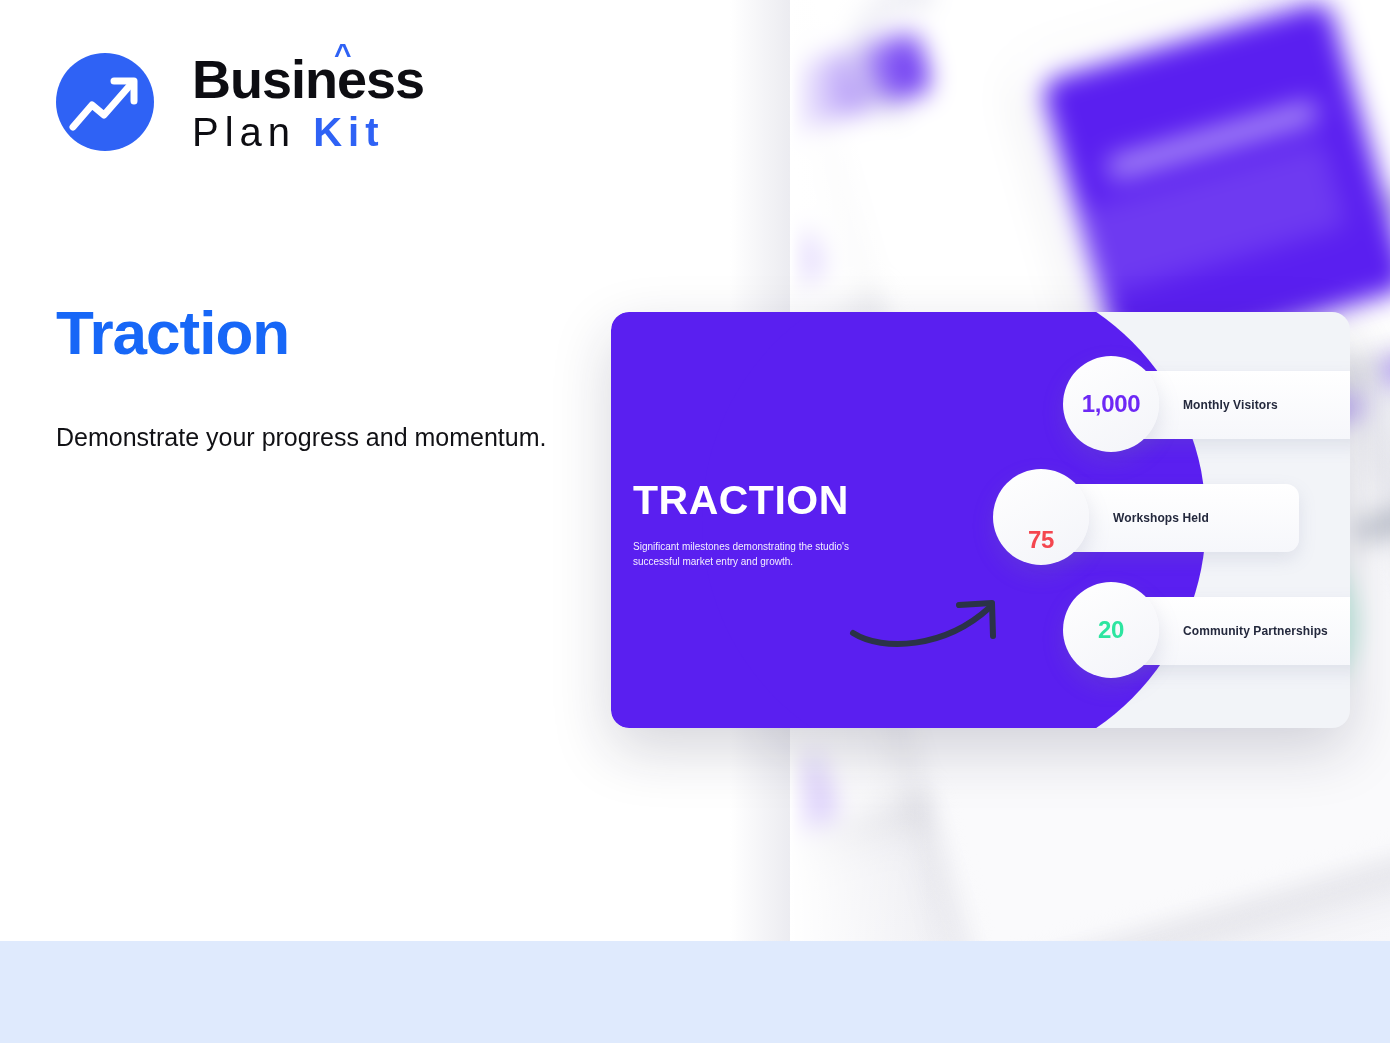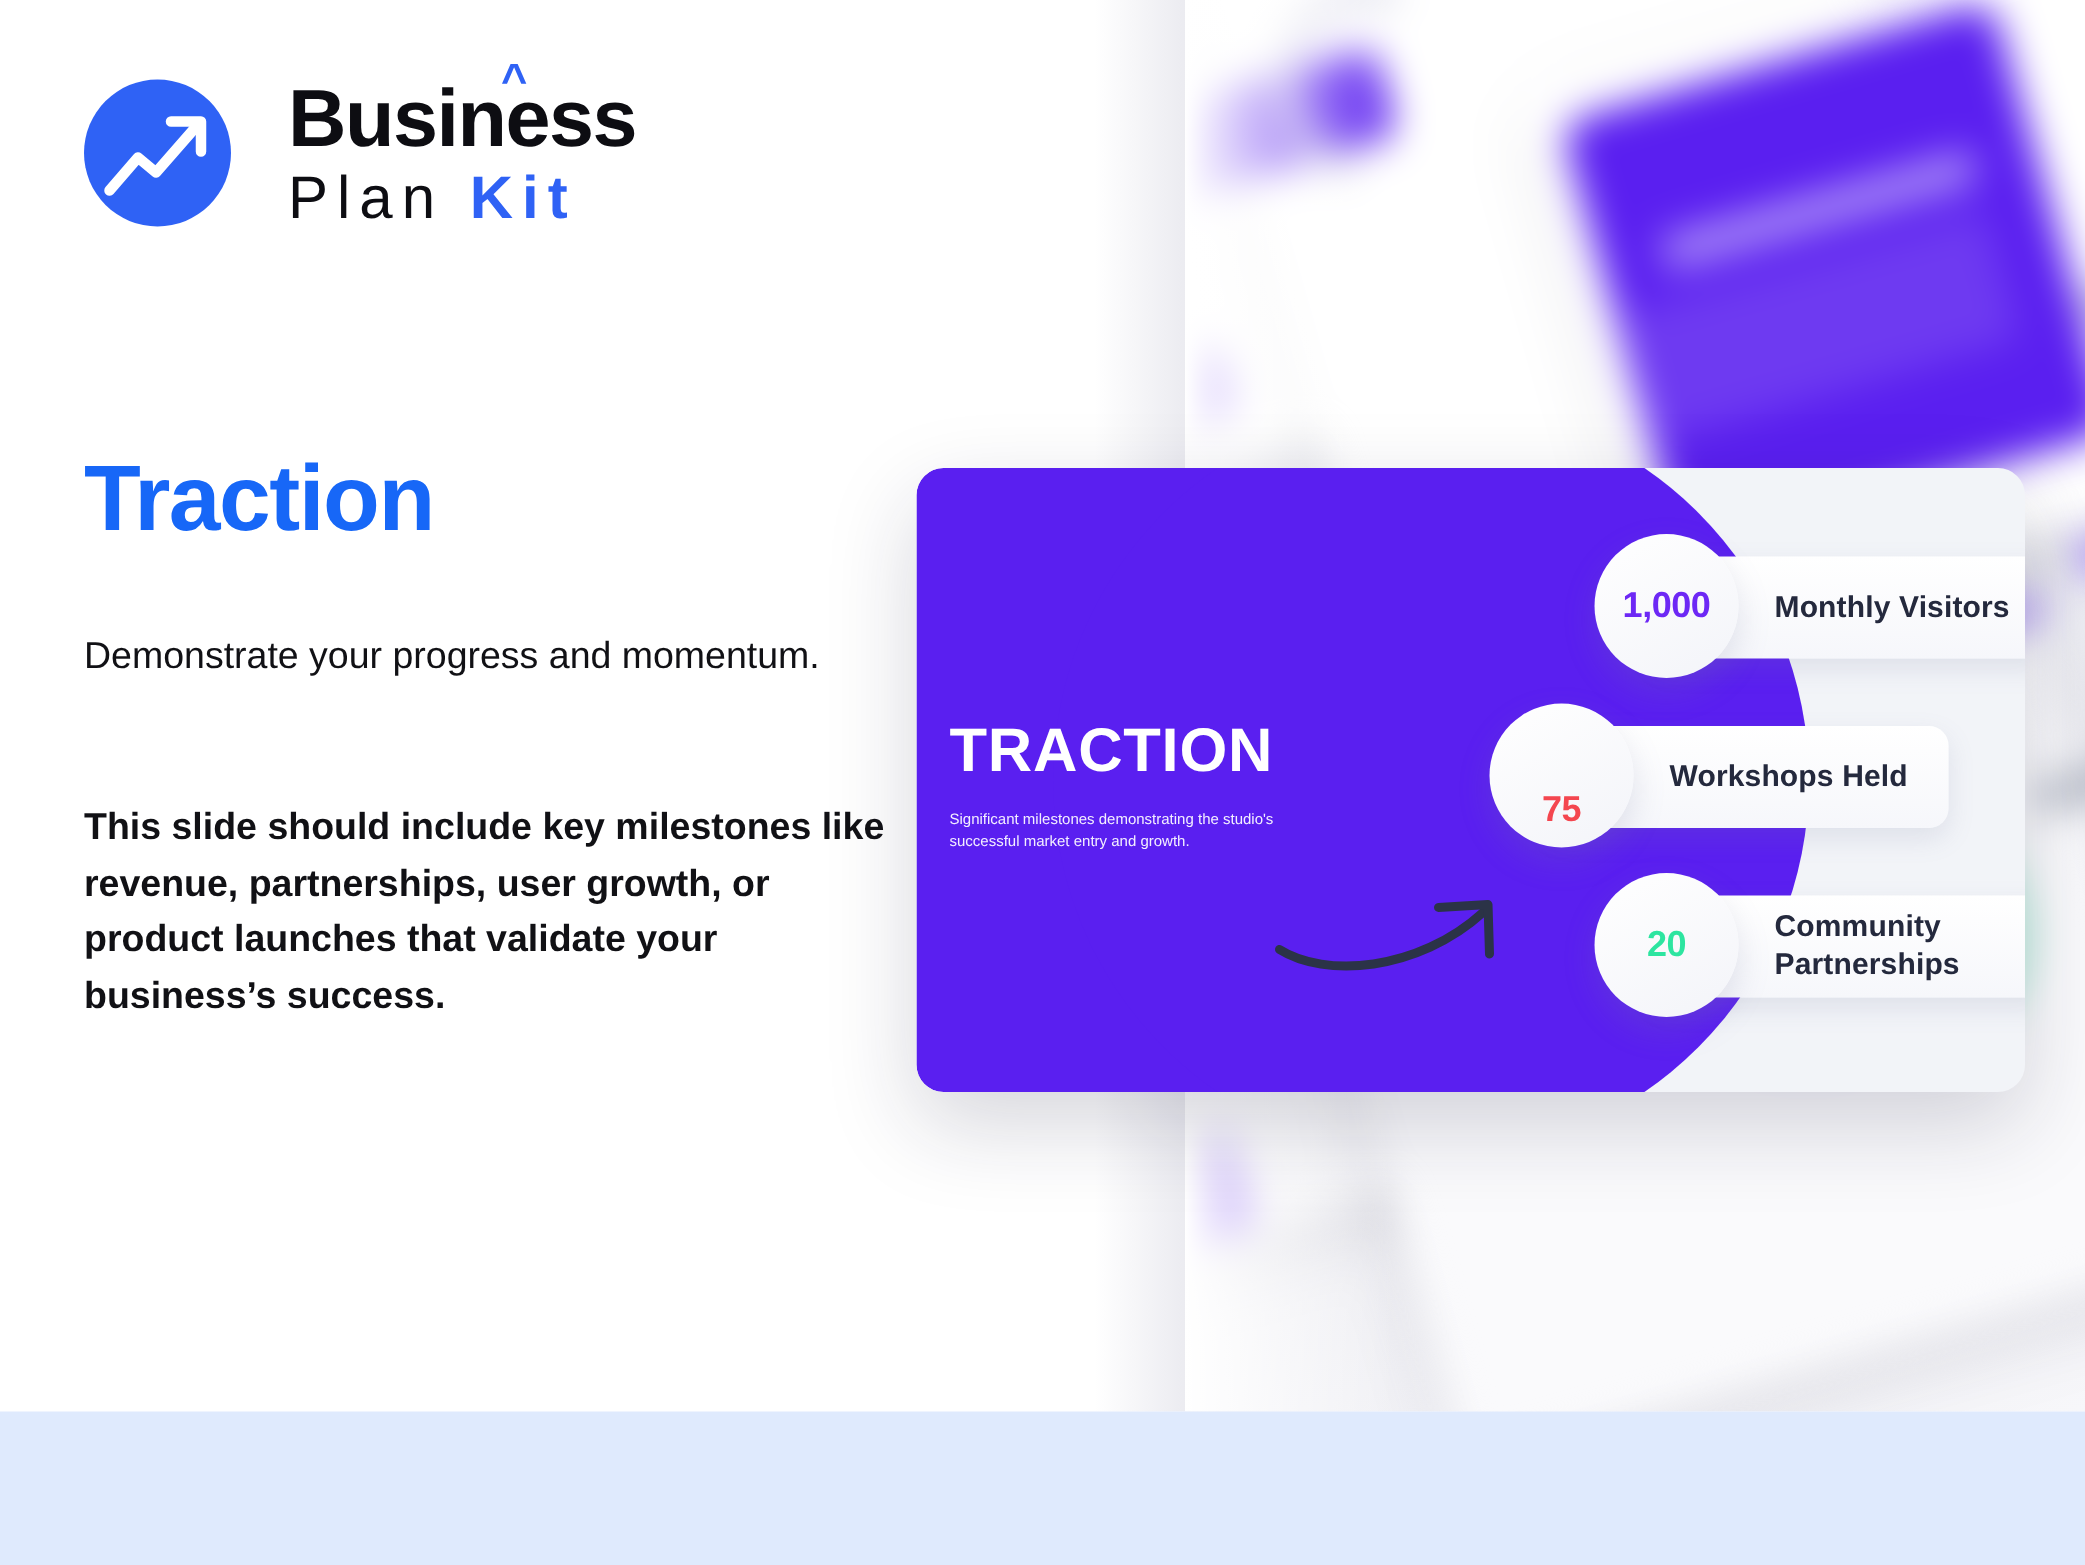--- a/index.html
+++ b/index.html
@@ -206,21 +206,21 @@
     background: linear-gradient(180deg, #ffffff 0%, #f6f7fb 100%);
     box-shadow: 0 7px 18px rgba(120,125,160,0.16);
     display: flex; align-items: center;
   }
   .r-a .stat-pill { width: 268px; }
   .r-b .stat-pill { width: 268px; }
   .r-c .stat-pill { width: 268px; }
 
   .stat-label {
     padding-left: 82px;
-    font-size: 20px;
+    font-size: 12px;
     font-weight: 700;
     color: #24293d;
     line-height: 1.25;
     letter-spacing: 0.1px;
   }
   .stat-circle {
     position: relative;
     width: 96px; height: 96px;
     border-radius: 50%;
     background: linear-gradient(150deg, #ffffff 0%, #f3f4f9 100%);
@@ -297,21 +297,20 @@
       </span>
       <span class="logo-line2">
         <span>Plan</span>
         <span class="logo-kit">Kit</span>
       </span>
     </div>
   </div>
 
   <h1 class="page-title">Traction</h1>
   <p class="lede">Demonstrate your progress and momentum.</p>
-  <p class="body-copy">This slide should include key milestones like revenue, partnerships, user growth, or product launches that validate your business’s success.</p>
 
   <div class="card">
 
     <div class="card-purple"></div>
     <div class="card-bulge"></div>
 
     <h2 class="card-title">TRACTION</h2>
     <p class="card-sub">Significant milestones demonstrating the studio's successful market entry and growth.</p>
 
     <div class="card-arrow">

